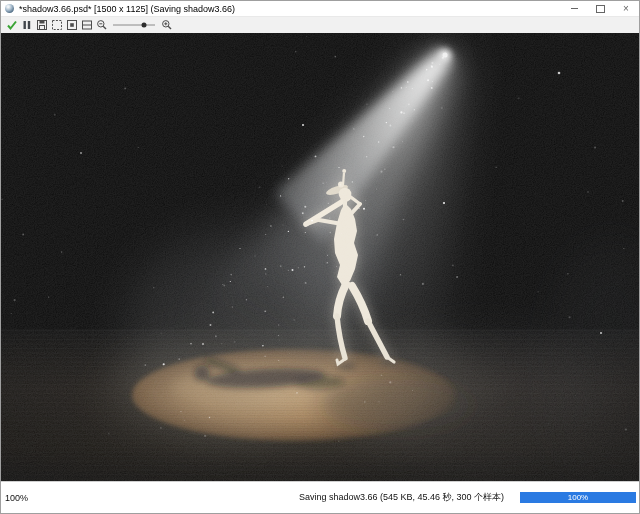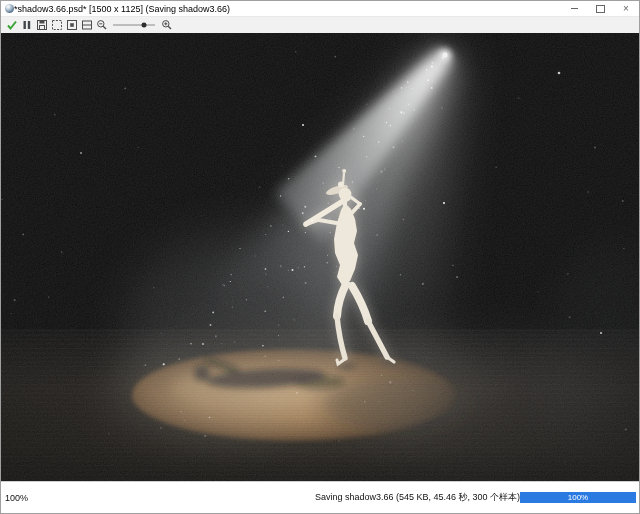--- a/index.html
+++ b/index.html
@@ -3,41 +3,41 @@
 <meta charset="utf-8">
 <style>
   html,body{margin:0;padding:0;background:#ffffff;font-family:"Liberation Sans",sans-serif;}
   .window{width:640px;height:514px;box-sizing:border-box;border:1px solid #9f9f9f;
           display:flex;flex-direction:column;background:#fff;overflow:hidden;}
   
   .titlebar{flex:0 0 15px;height:15px;display:flex;align-items:center;background:#ffffff;
             font-size:9px;color:#000;padding-left:4px;}
   .app-icon{width:9px;height:9px;border-radius:50%;flex:0 0 9px;
             background:radial-gradient(circle at 35% 30%, #eef3f7 10%, #9db3c6 45%, #44617a 80%, #2c4357);}
-  .title-text{white-space:nowrap;overflow:hidden;}
+  .title-text{margin-left:5px;white-space:nowrap;overflow:hidden;}
   .tb-spacer{flex:1;}
   .win-btn{width:26px;height:15px;display:flex;align-items:center;justify-content:center;
            color:#666;font-size:10px;cursor:default;}
   .glyph-min{width:7px;height:0;border-top:1px solid #666;display:block;}
   .glyph-max{width:7px;height:6px;border:1px solid #666;display:block;}
   
   .toolbar{flex:0 0 16px;height:16px;background:#f1f1f1;display:flex;align-items:center;
            padding:0 4px;gap:2px;border-top:1px solid #e9e9e9;}
   .tool-btn{width:13px;height:14px;display:flex;align-items:center;justify-content:center;
             background:transparent;border:0;padding:0;}
   .zoom-slider{display:flex;align-items:center;margin:0 1px;}
   
   .viewport{flex:1 1 auto;background:#000;position:relative;overflow:hidden;}
   .viewport svg.scene{position:absolute;left:0;top:0;}
   
   .statusbar{flex:0 0 15px;height:15px;background:#ffffff;border-top:1px solid #cfcfcf;
              display:flex;align-items:center;font-size:9px;color:#111;padding:8px 3px;}
   .status-zoom{padding-left:1px;}
   .sb-spacer{flex:1;}
-  .status-message{margin-right:0;white-space:nowrap;}
+  .status-message{margin-right:16px;white-space:nowrap;}
   .progress{width:116px;height:11px;background:#2a7ae2;color:#fff;font-size:8px;
             display:flex;align-items:center;justify-content:center;line-height:1;}
 </style>
 </head>
 <body>
 
 <div class="window">
 
   <div class="titlebar">
     <span class="app-icon"></span>

